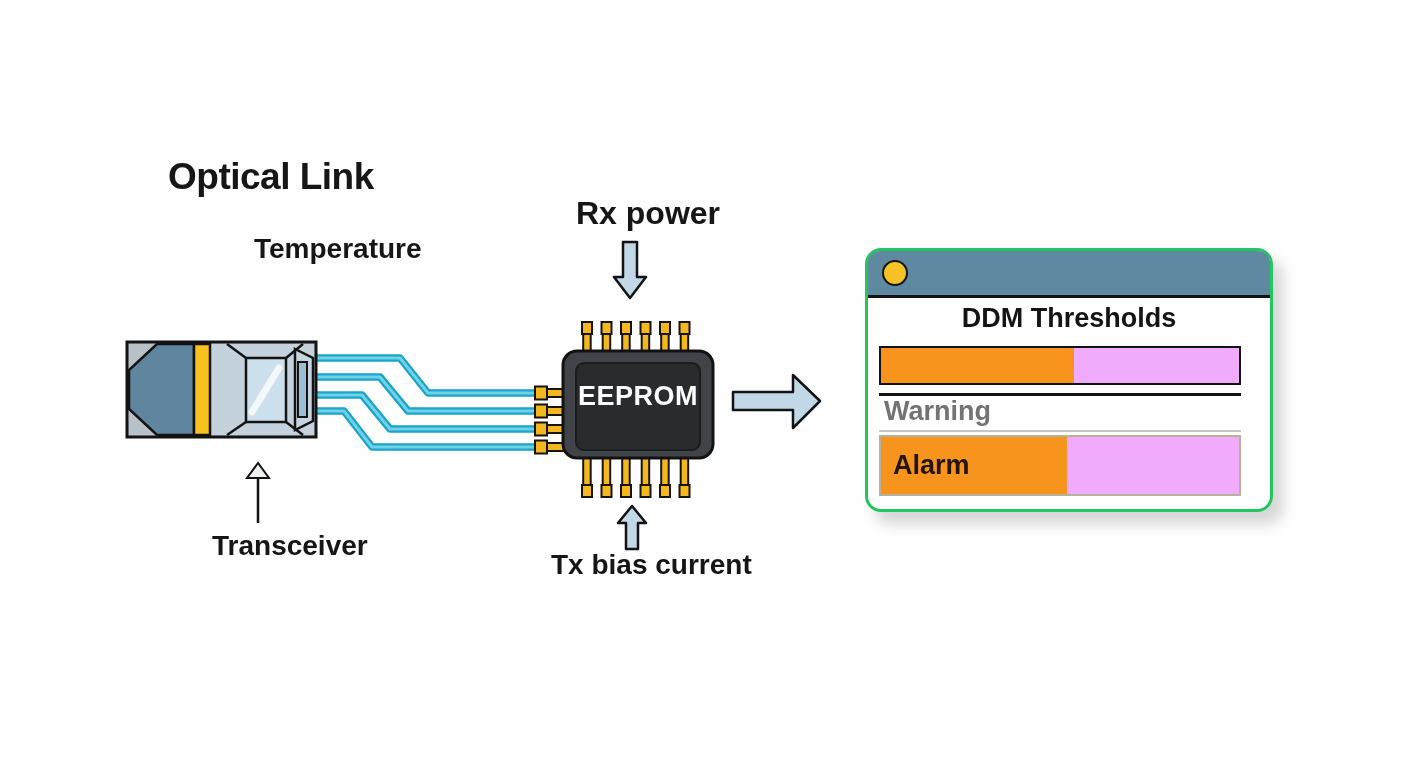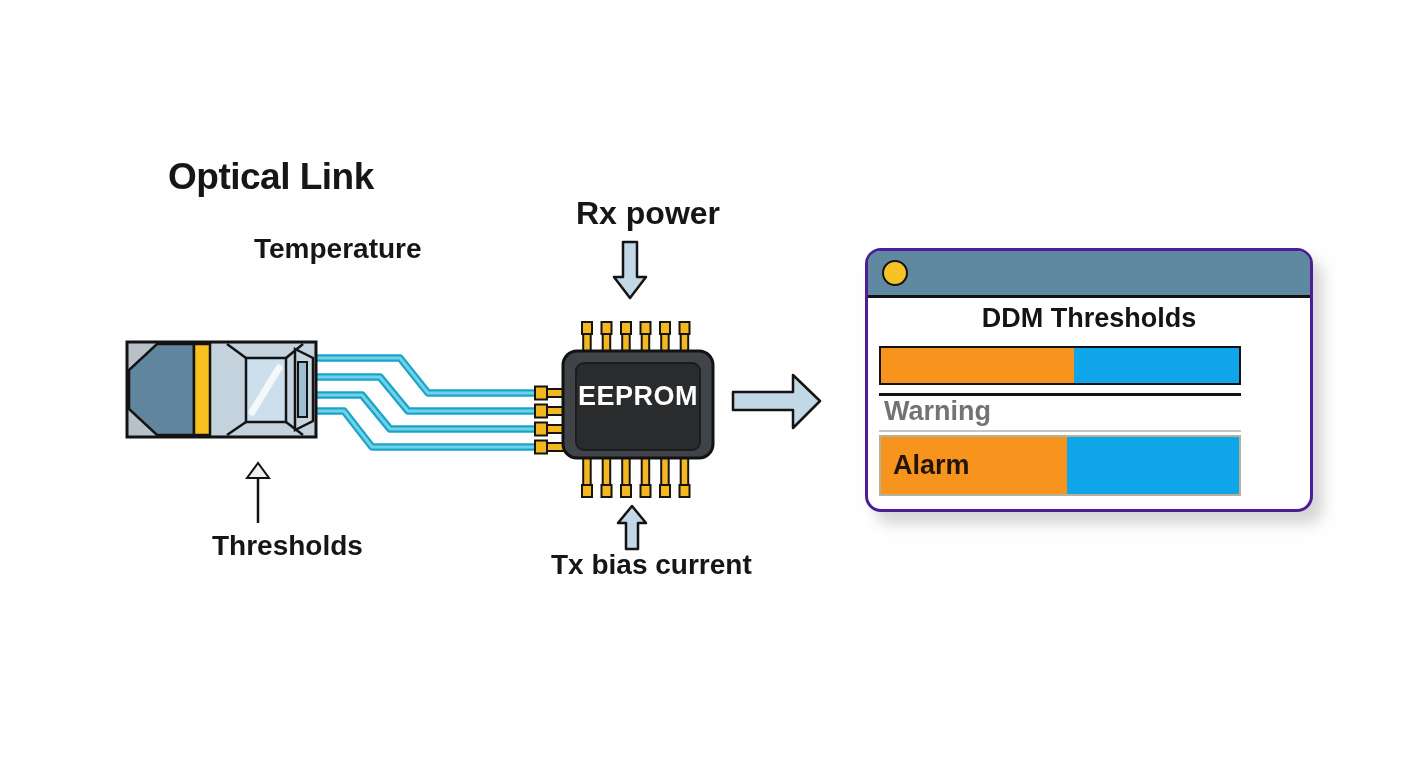--- a/index.html
+++ b/index.html
@@ -15,59 +15,59 @@
   .tx-lbl{left:551px;top:549px;font-size:28px;}
   .temp-lbl{left:212px;top:530px;font-size:28px;}
   .diagram-svg{position:absolute;left:0;top:0;}
   .chip-label{
     position:absolute;left:563px;top:351px;width:150px;height:90px;
     display:flex;align-items:center;justify-content:center;
     font-size:27px;font-weight:700;color:#fdfdfd;letter-spacing:0.5px;
   }
   
   .panel{
-    position:absolute;left:865px;top:248px;width:448px;height:264px;
-    background:#ffffff;border:3px solid #4c1d95;border-radius:16px;
+    position:absolute;left:865px;top:248px;width:408px;height:264px;
+    background:#ffffff;border:3px solid #22c55e;border-radius:16px;
     box-shadow:10px 12px 14px rgba(0,0,0,0.16);box-sizing:border-box;
   }
   .panel-header{
     position:absolute;left:0;top:0;right:0;height:44px;
     background:#5e89a1;border-bottom:3px solid #131313;
     border-radius:12px 12px 0 0;
   }
   .panel-dot{
     position:absolute;left:14px;top:9px;width:26px;height:26px;border-radius:50%;
     background:#f6c327;border:2.5px solid #131313;box-sizing:border-box;
   }
   .panel-title{
     position:absolute;left:0;right:0;top:52px;text-align:center;
     font-size:27px;font-weight:700;color:#141414;
   }
-  .bar{position:absolute;left:11px;width:362px;background:#0ea5e9;box-sizing:border-box;overflow:hidden;}
+  .bar{position:absolute;left:11px;width:362px;background:#f0abfc;box-sizing:border-box;overflow:hidden;}
   .bar-top{top:95px;height:39px;border:2.5px solid #131313;}
   .bar-alarm{top:184px;height:61px;border:2px solid #b8b19a;}
   .bar-orange{position:absolute;left:0;top:0;bottom:0;background:#f7941e;}
   .sep-black{position:absolute;left:11px;top:142px;width:362px;height:2.5px;background:#131313;}
   .sep-gray{position:absolute;left:11px;top:179px;width:362px;height:2px;background:#c6c6c6;}
   .warning-lbl{position:absolute;left:16px;top:145px;font-size:27px;font-weight:700;color:#737373;}
   .alarm-lbl{
     position:absolute;left:12px;top:0;height:100%;display:flex;align-items:center;
     font-size:27px;font-weight:700;color:#241509;z-index:2;
   }
 </style>
 </head>
 <body>
 
 <div class="canvas">
 
   <div class="lbl diagram-title">Optical Link</div>
   <div class="lbl transceiver-lbl">Temperature</div>
   <div class="lbl rx-lbl">Rx power</div>
   <div class="lbl tx-lbl">Tx bias current</div>
-  <div class="lbl temp-lbl">Thresholds</div>
+  <div class="lbl temp-lbl">Transceiver</div>
 
   <svg class="diagram-svg" width="1408" height="768" viewBox="0 0 1408 768">
 
     <g fill="none" stroke-linejoin="round" stroke-linecap="round">
       <path d="M316,358 H400 L428,393 H537" stroke="#1ba4c8" stroke-width="7.5"></path>
       <path d="M316,377 H380 L408,411 H537" stroke="#1ba4c8" stroke-width="7.5"></path>
       <path d="M316,395 H362 L390,429 H537" stroke="#1ba4c8" stroke-width="7.5"></path>
       <path d="M316,411 H344 L372,447 H537" stroke="#1ba4c8" stroke-width="7.5"></path>
       <path d="M316,358 H400 L428,393 H537" stroke="#6fd2e7" stroke-width="3"></path>
       <path d="M316,377 H380 L408,411 H537" stroke="#6fd2e7" stroke-width="3"></path>

